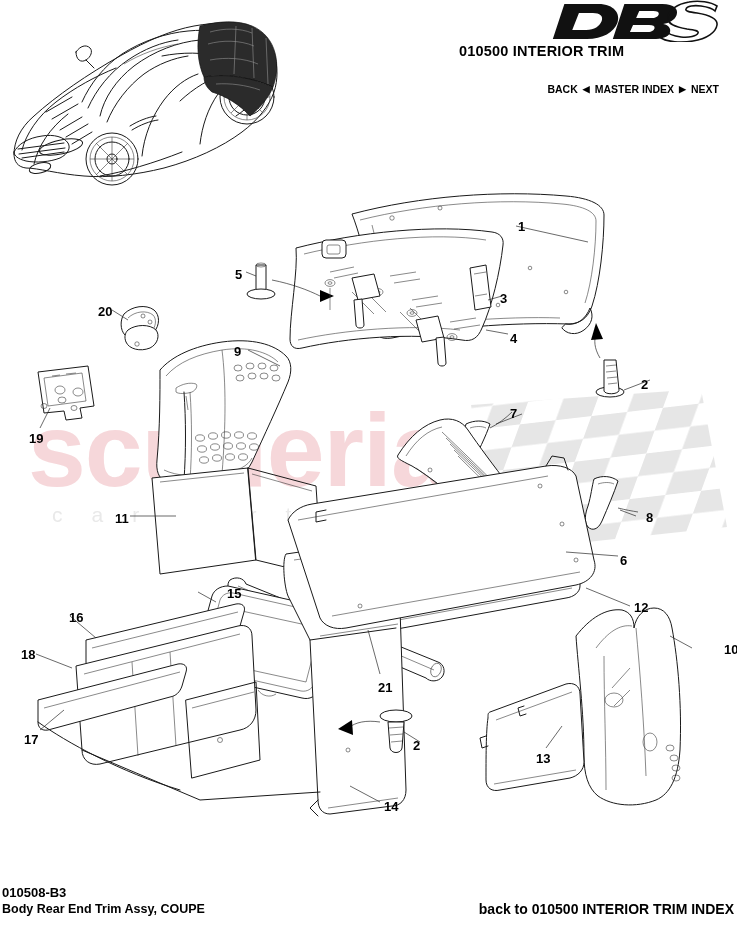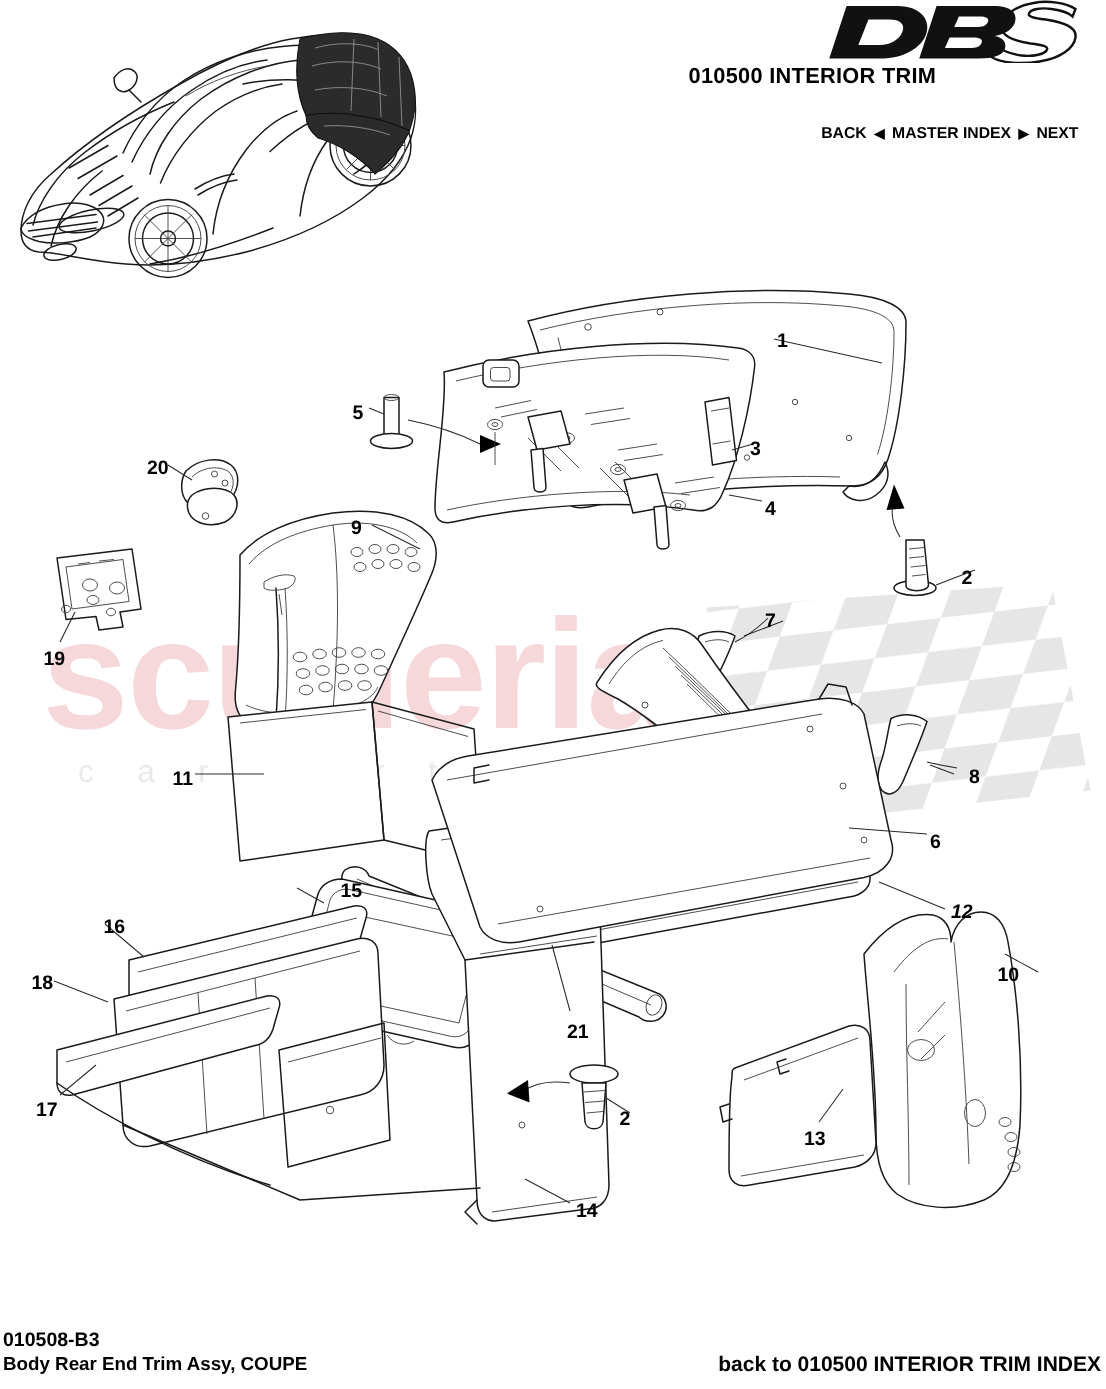--- a/index.html
+++ b/index.html
@@ -591,23 +591,23 @@
   <div id="callout-layer">
       <div class="callout" style="left: 518px; top: 220px;">1</div>
       <div class="callout" style="left: 641px; top: 378px;">2</div>
       <div class="callout" style="left: 500px; top: 292px;">3</div>
       <div class="callout" style="left: 510px; top: 332px;">4</div>
       <div class="callout" style="left: 235px; top: 268px;">5</div>
       <div class="callout" style="left: 620px; top: 554px;">6</div>
       <div class="callout" style="left: 510px; top: 407px;">7</div>
       <div class="callout" style="left: 646px; top: 511px;">8</div>
       <div class="callout" style="left: 234px; top: 345px;">9</div>
-      <div class="callout" style="left: 665px; top: 643px;">10</div>
+      <div class="callout" style="left: 724px; top: 643px;">10</div>
       <div class="callout" style="left: 115px; top: 512px; text-align: center;">11</div>
-      <div class="callout" style="left: 634px; top: 601px; font-style: italic;">12</div>
+      <div class="callout" style="left: 634px; top: 601px;">12</div>
       <div class="callout" style="left: 536px; top: 752px;">13</div>
       <div class="callout" style="left: 384px; top: 800px;">14</div>
       <div class="callout" style="left: 183px; top: 587px; margin-left: 44px;">15</div>
       <div class="callout" style="left: 69px; top: 611px;">16</div>
       <div class="callout" style="left: 24px; top: 733px;">17</div>
       <div class="callout" style="left: 21px; top: 648px;">18</div>
       <div class="callout" style="left: 29px; top: 432px;">19</div>
       <div class="callout" style="left: 98px; top: 305px;">20</div>
       <div class="callout" style="left: 378px; top: 681px;">21</div>
       <div class="callout" style="left: 413px; top: 739px;">2</div>

